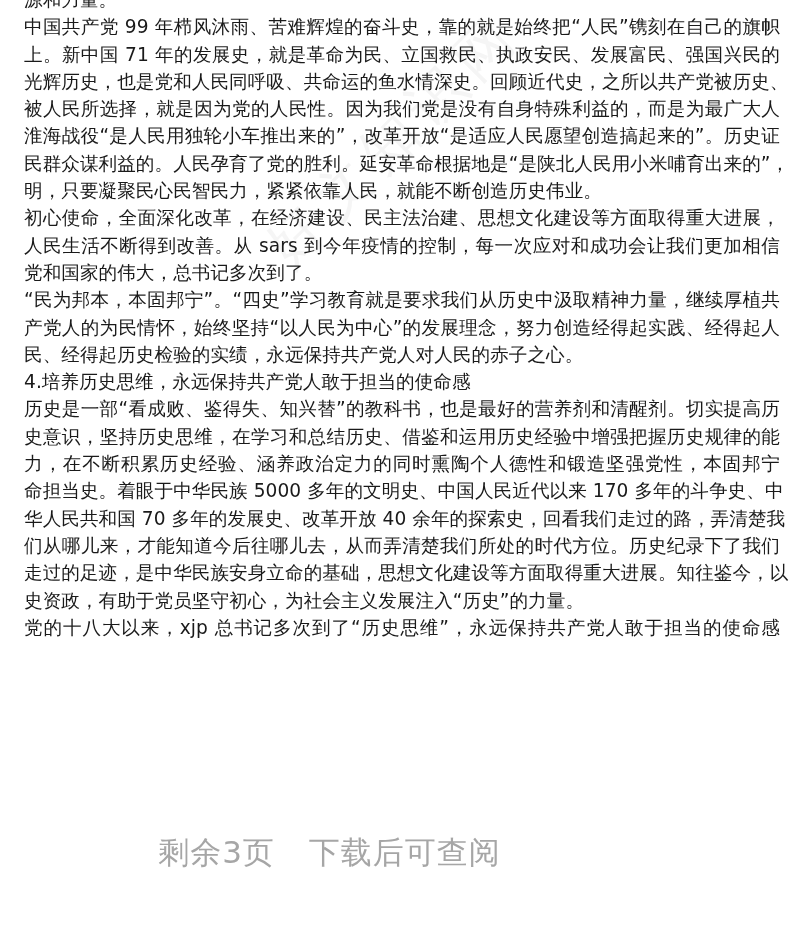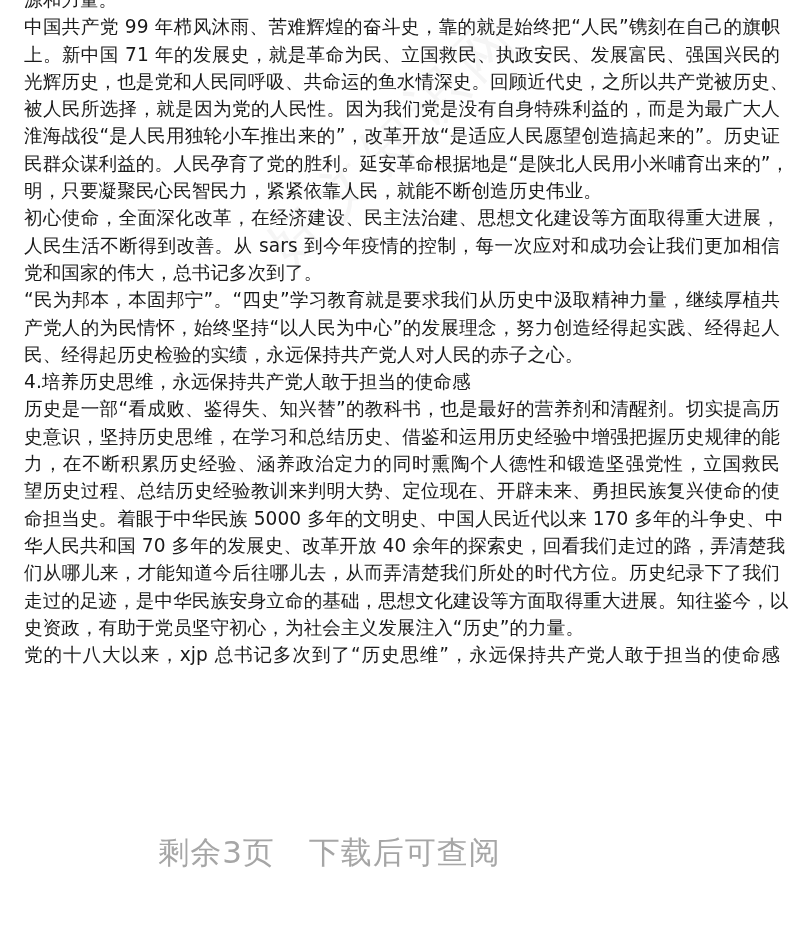--- a/index.html
+++ b/index.html
@@ -77,22 +77,21 @@
     <div class="line">明，只要凝聚民心民智民力，紧紧依靠人民，就能不断创造历史伟业。</div>
     <div class="line justify">初心使命，全面深化改革，在经济建设、民主法治建、思想文化建设等方面取得重大进展，</div>
     <div class="line justify">人民生活不断得到改善。从 sars 到今年疫情的控制，每一次应对和成功会让我们更加相信</div>
     <div class="line">党和国家的伟大，总书记多次到了。</div>
     <div class="line justify">“民为邦本，本固邦宁”。“四史”学习教育就是要求我们从历史中汲取精神力量，继续厚植共</div>
     <div class="line justify">产党人的为民情怀，始终坚持“以人民为中心”的发展理念，努力创造经得起实践、经得起人</div>
     <div class="line">民、经得起历史检验的实绩，永远保持共产党人对人民的赤子之心。</div>
     <div class="line">4.培养历史思维，永远保持共产党人敢于担当的使命感</div>
     <div class="line justify">历史是一部“看成败、鉴得失、知兴替”的教科书，也是最好的营养剂和清醒剂。切实提高历</div>
     <div class="line justify">史意识，坚持历史思维，在学习和总结历史、借鉴和运用历史经验中增强把握历史规律的能</div>
-    <div class="line justify">力，在不断积累历史经验、涵养政治定力的同时熏陶个人德性和锻造坚强党性，立国救民</div>
-    <div class="line justify">望历史过程、总结历史经验教训来判明大势、定位现在、开辟未来、勇担民族复兴使命的使</div>
+    <div class="line justify">力，在不断积累历史经验、涵养政治定力的同时熏陶个人德性和锻造坚强党性，本固邦宁</div>
     <div class="line justify">命担当史。着眼于中华民族 5000 多年的文明史、中国人民近代以来 170 多年的斗争史、中</div>
     <div class="line justify">华人民共和国 70 多年的发展史、改革开放 40 余年的探索史，回看我们走过的路，弄清楚我</div>
     <div class="line justify">们从哪儿来，才能知道今后往哪儿去，从而弄清楚我们所处的时代方位。历史纪录下了我们</div>
     <div class="line justify">走过的足迹，是中华民族安身立命的基础，思想文化建设等方面取得重大进展。知往鉴今，以</div>
     <div class="line">史资政，有助于党员坚守初心，为社会主义发展注入“历史”的力量。</div>
     <div class="line justify">党的十八大以来，xjp 总书记多次到了“历史思维”，永远保持共产党人敢于担当的使命感</div>
   </div>
 
 <div class="remaining">
   <span>剩余3页</span><span class="gap"></span><span>下载后可查阅</span>

